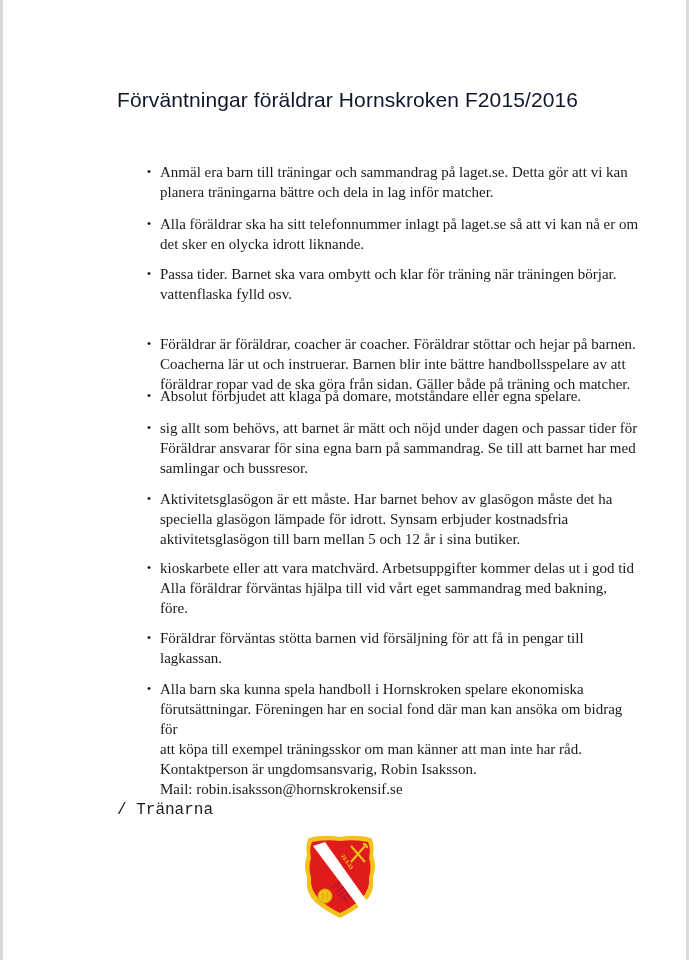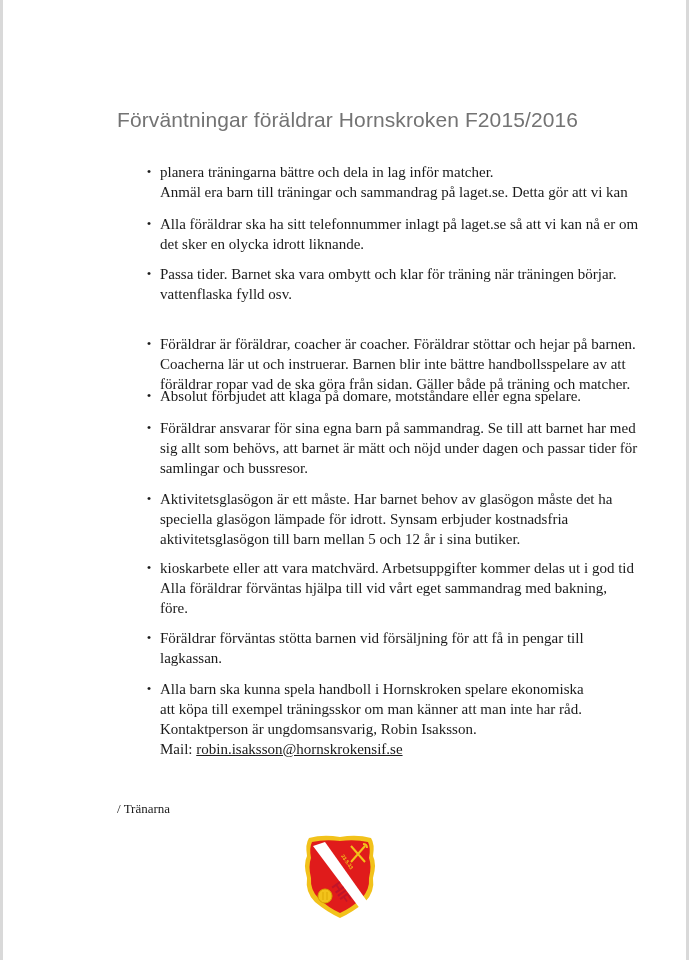--- a/index.html
+++ b/index.html
@@ -3,56 +3,56 @@
 <meta charset="utf-8">
 <style>
   html, body { margin:0; padding:0; }
   body {
     width:689px; height:960px; background:#ffffff; position:relative; overflow:hidden;
   }
   .edge-left { position:absolute; left:0; top:0; width:3px; height:960px; background:#d9d9d9; }
   .edge-right { position:absolute; right:0; top:0; width:3px; height:960px; background:#d9d9d9; }
   .page { position:absolute; left:0; top:0; width:689px; height:960px; }
   .title {
-    position:absolute; left:117px; top:108px;
-    font-family:"Liberation Sans", sans-serif; font-size:21px; color:#737373;
+    position:absolute; left:117px; top:88px;
+    font-family:"Liberation Sans", sans-serif; font-size:21px; color:#0f172a;
     letter-spacing:0.1px; white-space:nowrap;
   }
   .list {
     position:absolute; left:0; top:0; margin:0; padding:0; list-style:none;
   }
   .item {
     position:absolute; left:160px; width:480px;
     font-family:"Liberation Serif", serif; font-size:15px; line-height:20px; color:#1a1a1a;
   }
   .bullet {
     position:absolute; left:-17px; top:0; width:12px; text-align:center;
     font-family:"Liberation Serif", serif; font-size:13px;
   }
-  .email { text-decoration:underline; color:#1a1a1a; }
+  .email { color:#1a1a1a; }
   .signature {
     position:absolute; left:117px; top:801px;
-    font-family:Liberation Serif, serif; font-size:13px; color:#1a1a1a;
+    font-family:Liberation Mono, monospace; font-size:16px; color:#1a1a1a;
   }
   .logo { position:absolute; left:303px; top:834px; width:74px; height:84px; }
 </style>
 </head>
 <body>
 
 <div class="edge-left"></div>
 <div class="edge-right"></div>
 
 <div class="page">
   <div class="title">Förväntningar föräldrar Hornskroken F2015/2016</div>
 
   <ul class="list">
     <li class="item" style="top:162px">
       <span class="bullet">•</span>
+      <div>Anmäl era barn till träningar och sammandrag på laget.se. Detta gör att vi kan</div>
       <div>planera träningarna bättre och dela in lag inför matcher.</div>
-      <div>Anmäl era barn till träningar och sammandrag på laget.se. Detta gör att vi kan</div>
     </li>
     <li class="item" style="top:214px">
       <span class="bullet">•</span>
       <div>Alla föräldrar ska ha sitt telefonnummer inlagt på laget.se så att vi kan nå er om</div>
       <div>det sker en olycka idrott liknande.</div>
     </li>
     <li class="item" style="top:264px">
       <span class="bullet">•</span>
       <div>Passa tider. Barnet ska vara ombytt och klar för träning när träningen börjar.</div>
       <div>vattenflaska fylld osv.</div>
@@ -62,22 +62,22 @@
       <div>Föräldrar är föräldrar, coacher är coacher. Föräldrar stöttar och hejar på barnen.</div>
       <div>Coacherna lär ut och instruerar. Barnen blir inte bättre handbollsspelare av att</div>
       <div>föräldrar ropar vad de ska göra från sidan. Gäller både på träning och matcher.</div>
     </li>
     <li class="item" style="top:386px">
       <span class="bullet">•</span>
       <div>Absolut förbjudet att klaga på domare, motståndare eller egna spelare.</div>
     </li>
     <li class="item" style="top:418px">
       <span class="bullet">•</span>
+      <div>sig allt som behövs, att barnet är mätt och nöjd under dagen och passar tider för</div>
       <div>Föräldrar ansvarar för sina egna barn på sammandrag. Se till att barnet har med</div>
-      <div>sig allt som behövs, att barnet är mätt och nöjd under dagen och passar tider för</div>
       <div>samlingar och bussresor.</div>
     </li>
     <li class="item" style="top:489px">
       <span class="bullet">•</span>
       <div>Aktivitetsglasögon är ett måste. Har barnet behov av glasögon måste det ha</div>
       <div>speciella glasögon lämpade för idrott. Synsam erbjuder kostnadsfria</div>
       <div>aktivitetsglasögon till barn mellan 5 och 12 år i sina butiker.</div>
     </li>
     <li class="item" style="top:558px">
       <span class="bullet">•</span>
@@ -86,20 +86,21 @@
       <div>före.</div>
     </li>
     <li class="item" style="top:628px">
       <span class="bullet">•</span>
       <div>Föräldrar förväntas stötta barnen vid försäljning för att få in pengar till</div>
       <div>lagkassan.</div>
     </li>
     <li class="item" style="top:679px">
       <span class="bullet">•</span>
       <div>Alla barn ska kunna spela handboll i Hornskroken spelare ekonomiska</div>
+      <div>förutsättningar. Föreningen har en social fond där man kan ansöka om bidrag för</div>
       <div>att köpa till exempel träningsskor om man känner att man inte har råd.</div>
       <div>Kontaktperson är ungdomsansvarig, Robin Isaksson.</div>
       <div><span>Mail: </span><a class="email">robin.isaksson@hornskrokensif.se</a></div>
     </li>
   </ul>
 
   <div class="signature">/ Tränarna</div>
 
   <svg class="logo" viewBox="0 0 74 84">
     <path d="M6 4 Q20 0 37 3 Q54 0 68 4 Q72 10 70 22 Q74 30 70 44 Q72 58 62 68 Q50 78 37 84 Q24 78 12 68 Q2 58 4 44 Q0 30 4 22 Q2 10 6 4 Z" fill="#f2c21b"></path>

